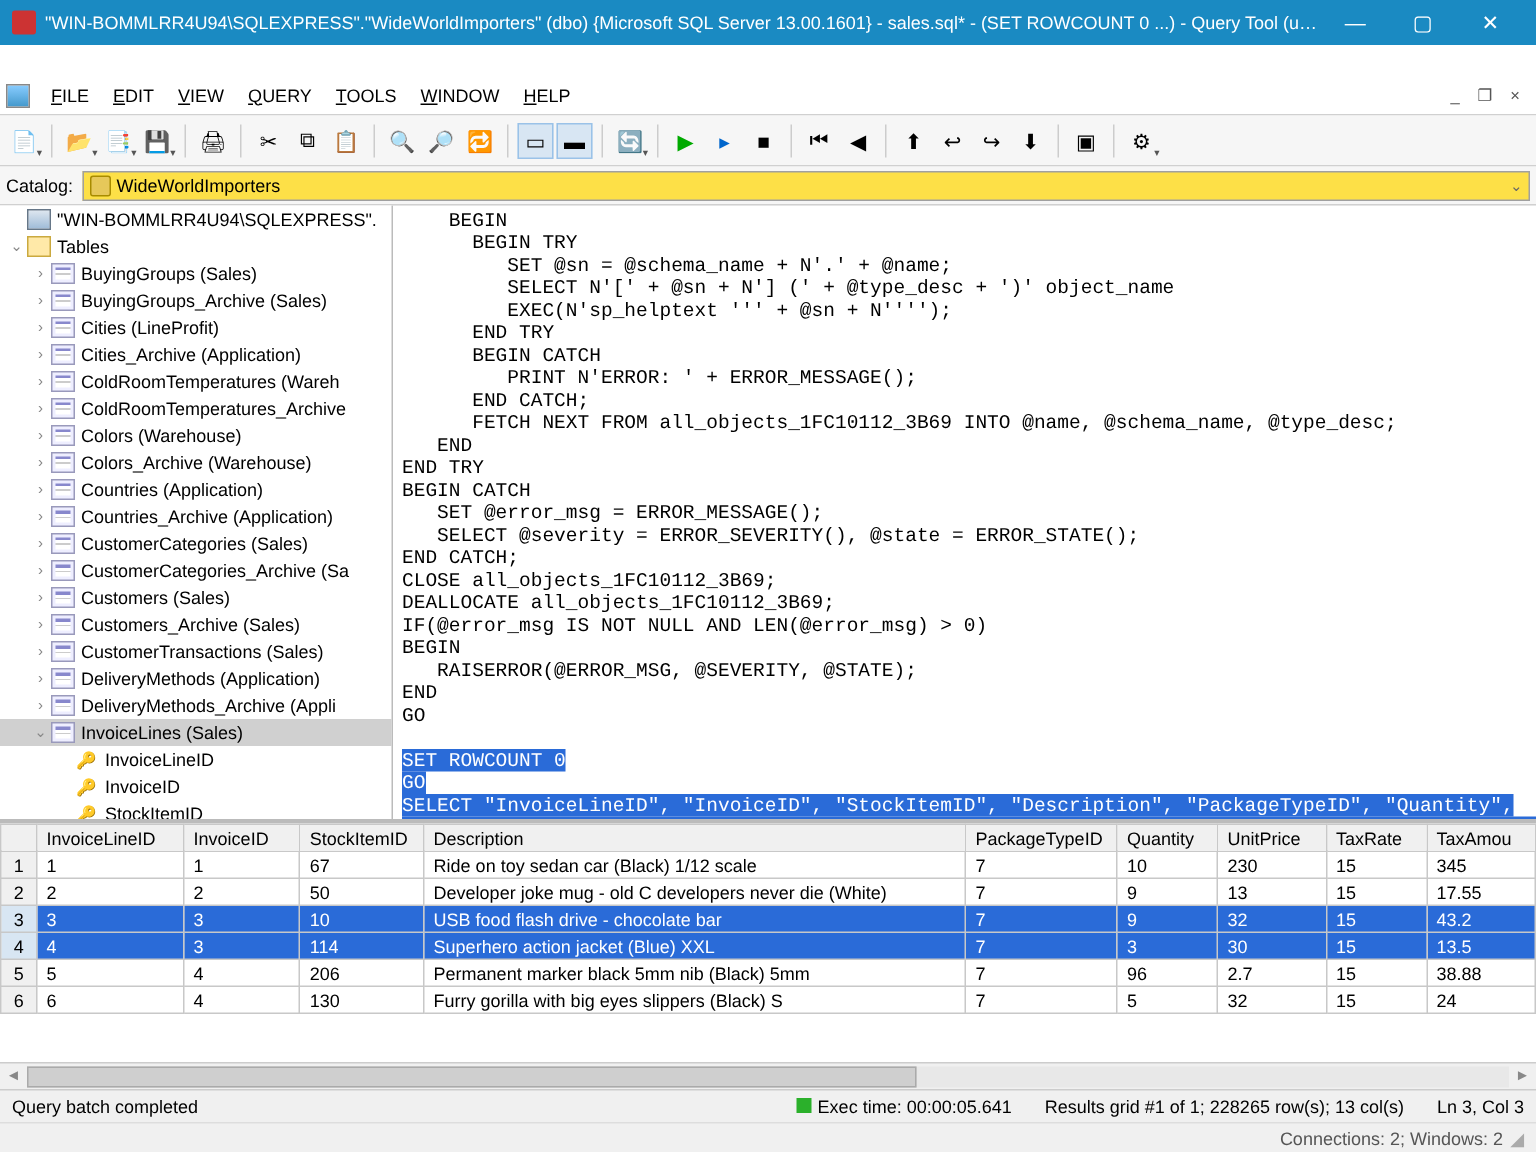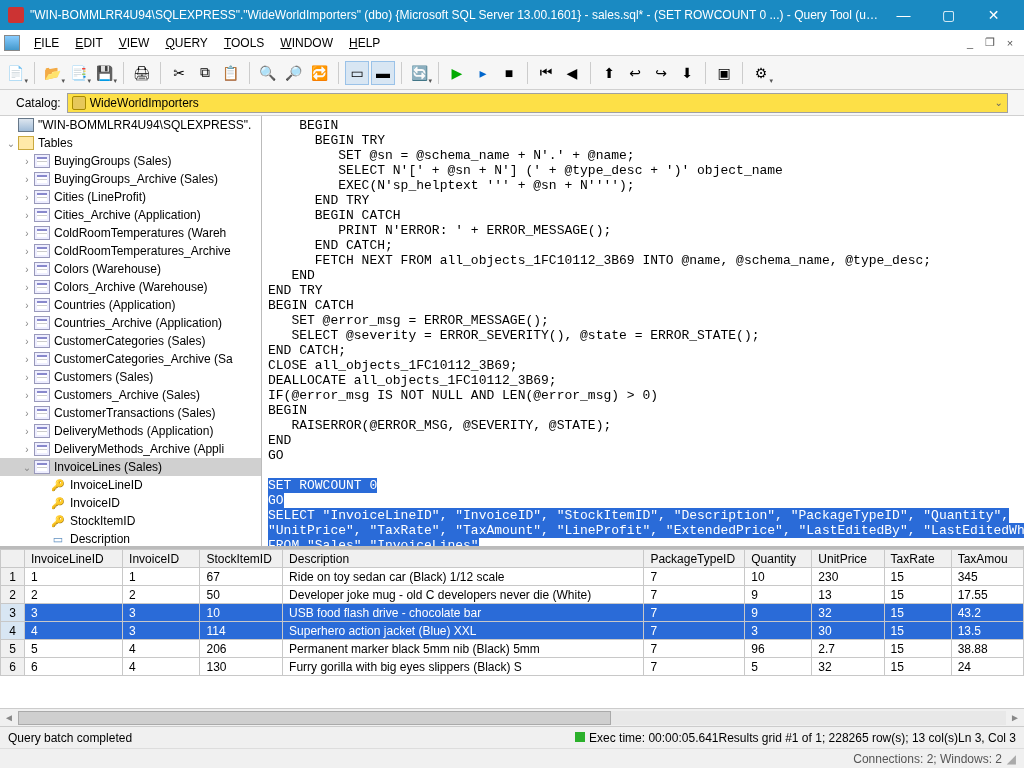--- a/index.html
+++ b/index.html
@@ -2,32 +2,32 @@
 <html><head>
 <meta charset="utf-8">
 <style>
 * { margin: 0; padding: 0; box-sizing: border-box; }
 body { font-family: "Segoe UI", Tahoma, sans-serif; font-size: 12px; overflow: hidden; width: 1024px; height: 768px; background: #fff; display: flex; flex-direction: column; }
 .titlebar { background: #1a8ac2; color: #fff; height: 30px; display: flex; align-items: center; padding: 0 8px; }
 .titlebar .icon-app { width: 16px; height: 16px; background: #c33; margin-right: 6px; border-radius: 2px; }
 .titlebar .title-text { flex: 1; font-size: 12px; white-space: nowrap; overflow: hidden; text-overflow: ellipsis; }
 .titlebar .win-btns { display: flex; gap: 0; }
 .titlebar .win-btn { width: 45px; height: 30px; display: flex; align-items: center; justify-content: center; cursor: pointer; font-size: 14px; }
-.menubar { background: #fff; height: 26px; display: flex; align-items: center; padding: 0 4px; border-bottom: 1px solid #d0d0d0; }
+.menubar { background: #fff; height: 26px; display: flex; align-items: center; padding: 0 4px; border-bottom: 1px solid #d0d0d0; margin-top: 21px; }
 .menubar .mini-icon { width: 16px; height: 16px; margin-right: 6px; background: linear-gradient(#8cf,#49c); border: 1px solid #888; }
 .menubar .menu-item { padding: 2px 8px; cursor: pointer; }
 .menubar .menu-item u { text-decoration: underline; }
 .menubar .spacer { flex: 1; }
 .menubar .doc-btn { width: 16px; height: 14px; margin: 0 2px; cursor: pointer; display: flex; align-items: center; justify-content: center; font-size: 11px; color: #555; }
 .toolbar { background: #f6f6f6; height: 34px; display: flex; align-items: center; padding: 0 4px; border-bottom: 1px solid #d0d0d0; gap: 2px; }
 .tbtn { width: 24px; height: 24px; display: flex; align-items: center; justify-content: center; cursor: pointer; border: 1px solid transparent; font-size: 14px; position: relative; }
 .tbtn.split::after { content: "▾"; font-size: 7px; position: absolute; right: -1px; bottom: -1px; color: #555; }
 .tbtn.active { border-color: #9ac2e8; background: #d8e6f3; }
 .tsep { width: 1px; height: 22px; background: #ccc; margin: 0 4px; }
-.catalog-row { height: 26px; display: flex; align-items: center; border-bottom: 1px solid #d0d0d0; padding: 0 16px; background: #f6f6f6; }
+.catalog-row { height: 26px; display: flex; align-items: center; border-bottom: 1px solid #d0d0d0; padding: 0 4px; background: #f6f6f6; }
 .catalog-row .lbl { margin-right: 6px; }
 .catalog-box { flex: 1; height: 20px; border: 1px solid #a0a0a0; background: #fde047; display: flex; align-items: center; padding: 0 4px; gap: 4px; }
 .catalog-box .db-icon { width: 14px; height: 14px; background: #e6c85a; border: 1px solid #a88b00; border-radius: 2px; }
 .catalog-box .drop { margin-left: auto; color: #666; font-size: 10px; }
 .main-split { flex: 1; display: flex; min-height: 0; }
 .tree-panel { width: 262px; border-right: 1px solid #bbb; background: #fff; overflow: hidden; display: flex; flex-direction: column; }
 .tree-scroll { flex: 1; overflow: auto; }
 .tree-row { display: flex; align-items: center; height: 18px; padding-left: 4px; white-space: nowrap; cursor: pointer; }
 .tree-row.selected { background: #d0d0d0; }
 .tw { display: inline-flex; width: 14px; justify-content: center; color: #888; font-size: 10px; }
@@ -46,21 +46,21 @@
 table.grid { border-collapse: collapse; font-size: 12px; width: 100%; }
 table.grid th, table.grid td { border: 1px solid #c8c8c8; padding: 1px 6px; text-align: left; height: 18px; white-space: nowrap; background: #fff; }
 table.grid th { background: #f0f0f0; font-weight: normal; position: sticky; top: 0; }
 table.grid th.rownum, table.grid td.rownum { background: #f0f0f0; text-align: center; width: 24px; }
 table.grid tr.selrow td { background: #2a6bd8; color: #fff; }
 table.grid tr.selrow td.rownum { background: #d8e6f3; color: #000; }
 .hscroll-strip { height: 18px; background: #f0f0f0; border-top: 1px solid #ccc; display: flex; align-items: center; }
 .hscroll-strip .arrow { width: 18px; text-align: center; color: #888; font-size: 10px; }
 .hscroll-strip .track { flex: 1; height: 14px; background: #e8e8e8; position: relative; }
 .hscroll-strip .thumb { position: absolute; left: 0; width: 60%; height: 100%; background: #cfcfcf; border: 1px solid #aaa; }
-.statusbar { height: 22px; background: #f0f0f0; border-top: 1px solid #ccc; display: flex; align-items: center; padding: 0 8px; font-size: 12px; gap: 0; }
+.statusbar { height: 22px; background: #f0f0f0; border-top: 1px solid #ccc; display: flex; align-items: center; padding: 0 8px; font-size: 12px; gap: 22px; }
 .statusbar .sep { flex: 1; }
 .statusbar .led { width: 10px; height: 10px; background: #2bb02b; display: inline-block; margin-right: 4px; }
 .statusbar2 { height: 20px; background: #f0f0f0; border-top: 1px solid #ddd; display: flex; align-items: center; justify-content: flex-end; padding: 0 8px; font-size: 12px; color: #555; }
 .resize-grip { width: 14px; text-align: right; color: #aaa; }
 </style>
 </head>
 <body>
 
 <div class="titlebar">
   <div class="icon-app"></div>

